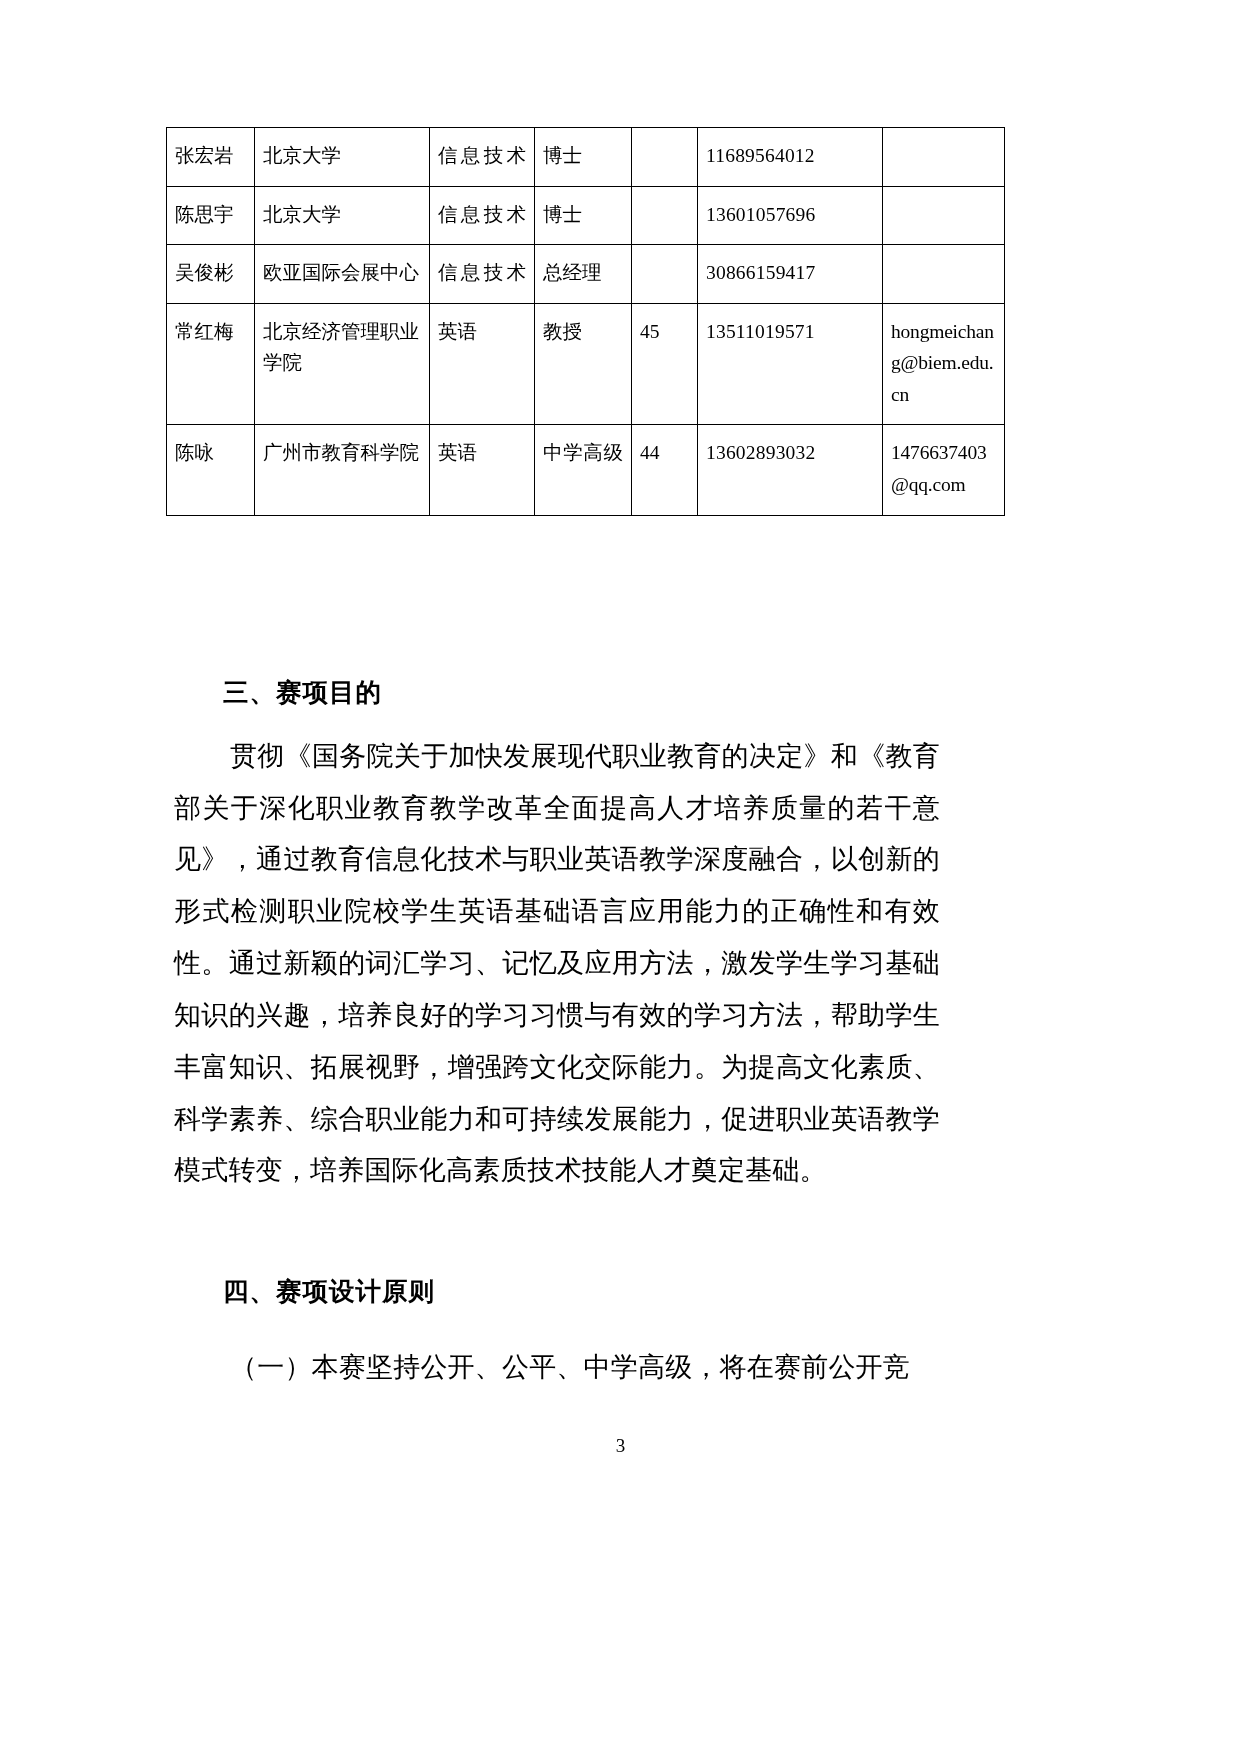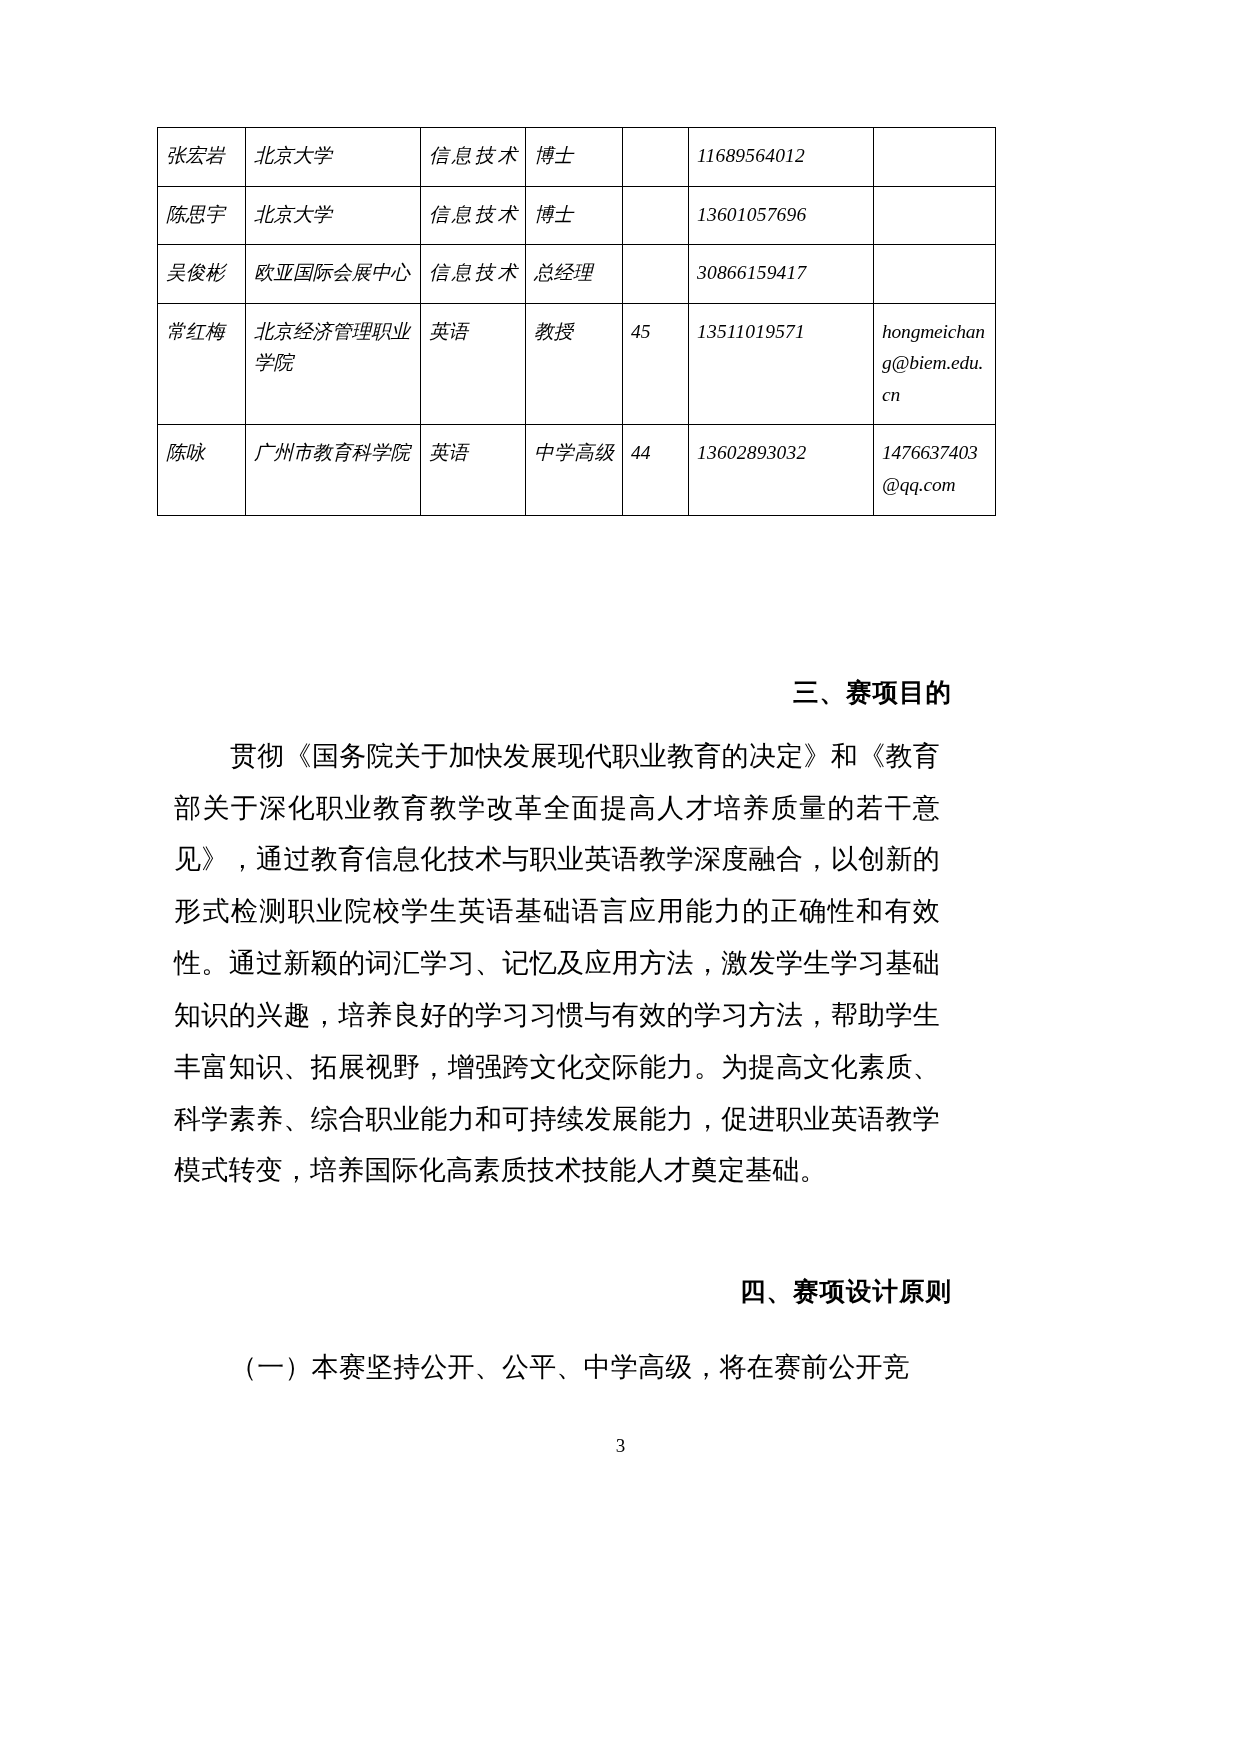--- a/index.html
+++ b/index.html
@@ -21,24 +21,23 @@
     left: 0;
     top: 0;
     width: 1241px;
     height: 1754px;
     box-sizing: border-box;
   }
 
   
   .table-wrap {
     position: absolute;
-    left: 157px;
+    left: 166px;
     top: 127px;
     width: 838px;
-    font-style: italic;
   }
 
   table.experts {
     border-collapse: collapse;
     table-layout: fixed;
     width: 838px;
     border: 1.6px solid #000;
   }
 
   table.experts td {
@@ -95,21 +94,20 @@
   }
 
   h2.section-heading {
     font-size: 25.5px;
     font-weight: bold;
     font-family: "Liberation Sans", "DejaVu Sans", sans-serif;
     margin: 0;
     padding: 0 0 0 61px;
     letter-spacing: 1px;
     line-height: 1.6;
-    text-align: right;
   }
 
   p.body-par {
     font-size: 27px;
     line-height: 1.92;
     margin: 12px;
     padding: 0;
     text-indent: 56px;
     text-align: justify;
     text-justify: inter-ideograph;

